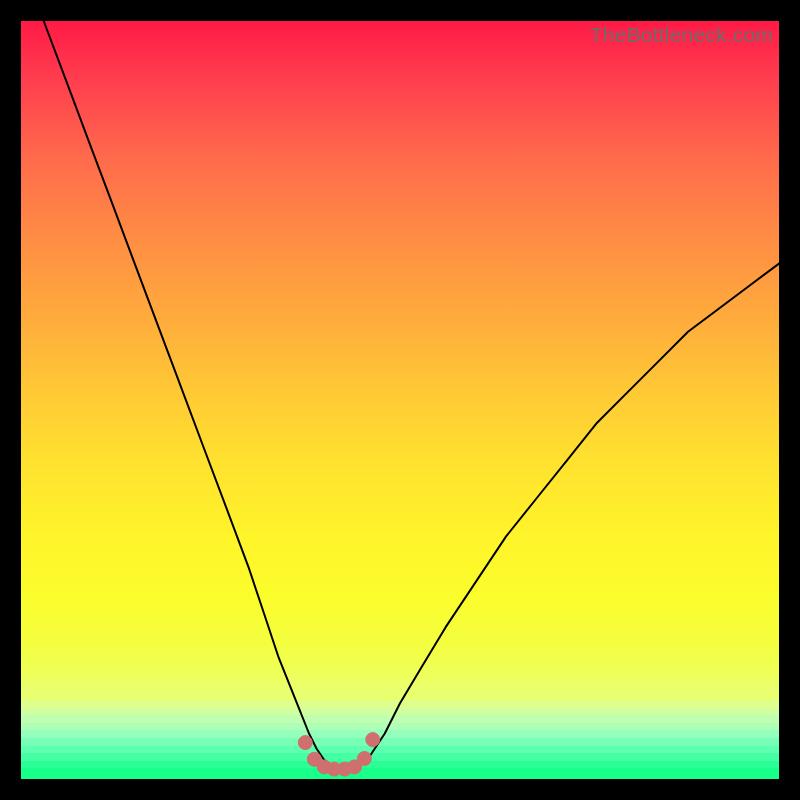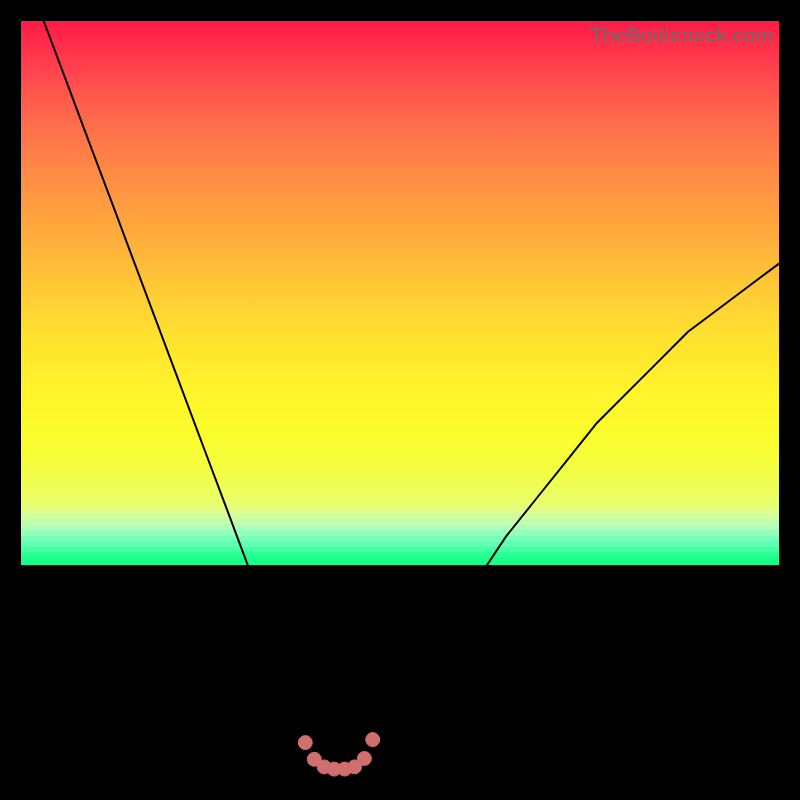--- a/index.html
+++ b/index.html
@@ -17,21 +17,21 @@
     left: 0;
     width: 800px;
     height: 800px;
     background: #000;
   }
   .plot-area {
     position: absolute;
     left: 21px;
     top: 21px;
     width: 758px;
-    height: 544px;
+    height: 758px;
     
     background:
       linear-gradient(
         to bottom,
         #ff1a46 0%,
         #ff3f4e 8%,
         #ff6a4c 18%,
         #ff8b45 28%,
         #ffa83d 38%,
         #ffc636 48%,

